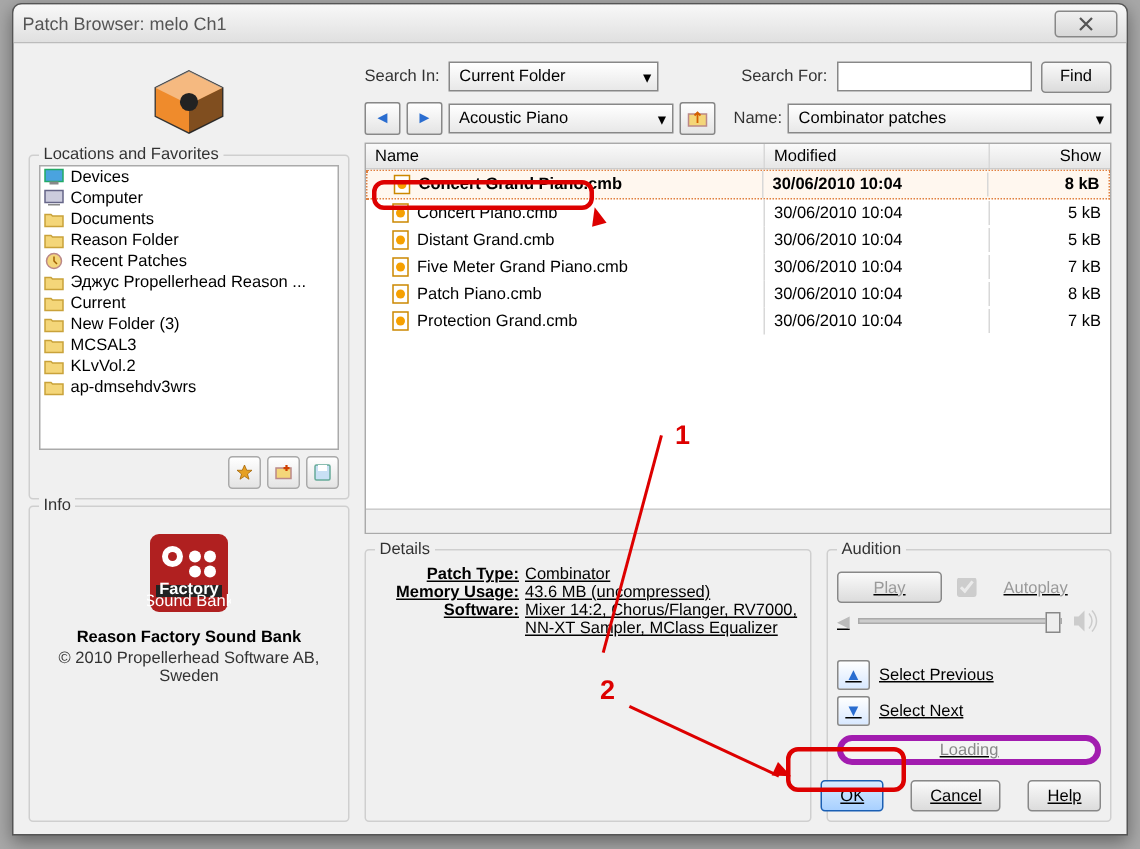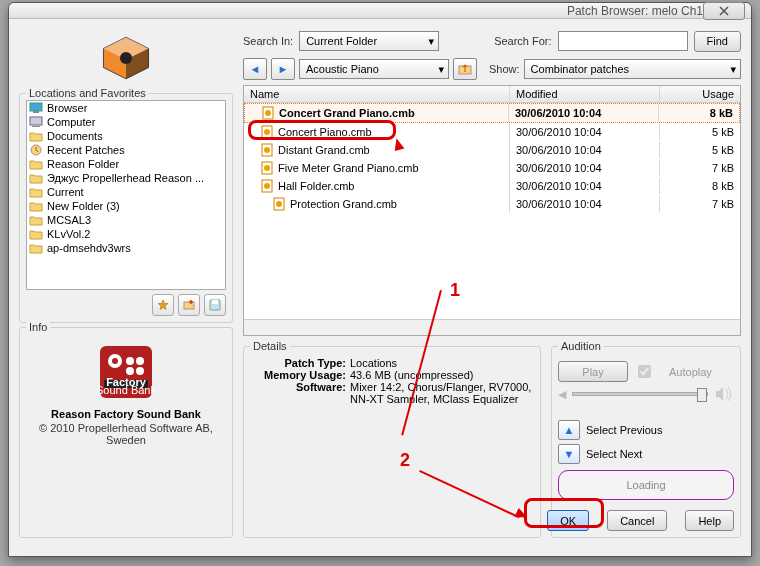--- a/index.html
+++ b/index.html
@@ -1,18 +1,18 @@
 <!DOCTYPE html>
 <html><head>
 <meta charset="utf-8">
 <style>
   * { box-sizing: border-box; font-family: Tahoma, Arial, sans-serif; font-size: 11px; }
   body { margin: 0; background: #a8a8a8; width: 760px; height: 566px; position: relative; }
   .window { position: absolute; left: 8px; top: 2px; width: 744px; height: 555px; background: #f0f0f0; border: 1px solid #555; border-radius: 6px 6px 0 0; box-shadow: 0 4px 12px rgba(0,0,0,0.4); }
-  .titlebar { height: 16px; background: linear-gradient(#f8f8f8,#e0e0e0); border-bottom: 1px solid #bbb; display: flex; align-items: center; padding: 0 6px; border-radius: 6px 6px 0 0; text-align: right; }
+  .titlebar { height: 26px; background: linear-gradient(#f8f8f8,#e0e0e0); border-bottom: 1px solid #bbb; display: flex; align-items: center; padding: 0 6px; border-radius: 6px 6px 0 0; }
   .titlebar .title { flex: 1; color: #555; font-size: 12px; }
   .close-btn { width: 42px; height: 18px; border: 1px solid #888; background: linear-gradient(#f0f0f0,#d8d8d8); border-radius: 3px; display:flex;align-items:center;justify-content:center; color:#555; }
   .content { padding: 8px 10px; display: flex; gap: 10px; height: calc(100% - 26px); }
   .left { width: 214px; display: flex; flex-direction: column; }
   .right { flex: 1; display: flex; flex-direction: column; }
 
   .logo-area { height: 62px; display:flex; align-items:center; justify-content:center; }
   .logo-svg { width: 52px; height: 52px; }
 
   .group { border: 1px solid #cfcfcf; border-radius: 3px; padding: 4px 6px 6px 6px; position: relative; margin-top: 4px; }
@@ -46,33 +46,33 @@
   .col-name { flex: 1; border-right:1px solid #d8d8d8; }
   .col-mod { width: 150px; border-right:1px solid #d8d8d8; }
   .col-size { width: 80px; text-align:right; }
   .fl-body { flex:1; overflow:auto; position:relative; }
   .fl-row { display:flex; align-items:center; }
   .file-ico { width:14px; height:14px; margin-right:4px; vertical-align:middle; }
   .fl-scroll { height: 16px; background:#f0f0f0; border-top:1px solid #ccc; }
 
   .selbox { border:1px dotted #e08040; background: rgba(255,200,150,0.15); font-weight: bold; }
 
-  .bottom { display:flex; gap: 10px; margin-top:6px; }
+  .bottom { display:flex; gap: 10px; margin-top:6px;text-decoration:underline; }
   .details { flex:1; }
   .audition { width: 190px; }
   .det-line { display:flex; }
   .det-k { width: 100px; text-align:right; font-weight:bold; padding-right:4px; }
   .det-v { flex:1; }
 
   .aud-row { display:flex; align-items:center; gap:6px; margin:4px 0; }
   .slider { flex:1; height: 4px; background:#ccc; border:1px solid #aaa; position:relative; }
   .slider-thumb { position:absolute; right:0; top:-5px; width:10px; height:14px; background:#eee; border:1px solid #888; }
   .speaker { width:20px; height:16px; }
   .sel-btn { width:22px; height:20px; border:1px solid #888; background:linear-gradient(#fff,#d8e8ff); display:flex;align-items:center;justify-content:center; border-radius:2px; }
-  .loading-disp { height:30px; border:1px solid #a21caf; border-radius:10px; background:#f4f4f4; display:flex; align-items:center; justify-content:center; color:#888; margin-top:6px; }
+  .loading-disp { height:20px; border:4px solid #a21caf; border-radius:10px; background:#f4f4f4; display:flex; align-items:center; justify-content:center; color:#888; margin-top:6px; }
 
   .action-row { display:flex; gap:18px; justify-content:flex-end; margin-top:10px; }
   .btn-ok { border:1px solid #1a5fb4; background: linear-gradient(#d8ecff,#a8d0ff); }
 
   .annot { position:absolute; pointer-events:none; }
   .arrow300 { color: #d00; font-size:18px; font-weight:bold; }
   .red-circle { border:3px solid #d00; border-radius:8px; position:absolute; pointer-events:none; }
   .red-line { position:absolute; background:#d00; transform-origin: top left; pointer-events:none; }
   .red-arrowhead { position:absolute; width:0;height:0; pointer-events:none; }
 </style>
@@ -102,47 +102,47 @@
       </div>
 
       <div class="group">
         <span class="group-title">Locations and Favorites</span>
         <div class="tree" id="loc-tree">
             <div class="tree-item">
               <svg class="folder-ico" viewBox="0 0 14 12">
                 <rect x="1" y="1" width="12" height="8" fill="#4aa3df" stroke="#2a6"></rect>
                 <rect x="4" y="9" width="6" height="2" fill="#888"></rect>
               </svg>
-              <span>Browser</span>
+              <span>Devices</span>
             </div>
             <div class="tree-item">
               <svg class="folder-ico" viewBox="0 0 14 12">
                 <rect x="1" y="1" width="12" height="8" fill="#ccd" stroke="#668"></rect>
                 <rect x="3" y="10" width="8" height="1" fill="#888"></rect>
               </svg>
               <span>Computer</span>
             </div>
             <div class="tree-item">
               <svg class="folder-ico" viewBox="0 0 14 12">
                 <path d="M1 3 h4 l1 1 h7 v7 h-12 z" fill="#f4d679" stroke="#c9a23a"></path>
               </svg>
               <span>Documents</span>
             </div>
             <div class="tree-item">
               <svg class="folder-ico" viewBox="0 0 14 12">
+                <path d="M1 3 h4 l1 1 h7 v7 h-12 z" fill="#f4d679" stroke="#c9a23a"></path>
+              </svg>
+              <span>Reason Folder</span>
+            </div>
+            <div class="tree-item">
+              <svg class="folder-ico" viewBox="0 0 14 12">
                 <circle cx="7" cy="6" r="5" fill="#f4d679" stroke="#b88"></circle>
                 <path d="M7 3 v3 l2 2" stroke="#a06000" fill="none"></path>
               </svg>
               <span>Recent Patches</span>
-            </div>
-            <div class="tree-item">
-              <svg class="folder-ico" viewBox="0 0 14 12">
-                <path d="M1 3 h4 l1 1 h7 v7 h-12 z" fill="#f4d679" stroke="#c9a23a"></path>
-              </svg>
-              <span>Reason Folder</span>
             </div>
             <div class="tree-item">
               <svg class="folder-ico" viewBox="0 0 14 12">
                 <path d="M1 3 h4 l1 1 h7 v7 h-12 z" fill="#f4d679" stroke="#c9a23a"></path>
               </svg>
               <span>Эджус  Propellerhead Reason ...</span>
             </div>
             <div class="tree-item">
               <svg class="folder-ico" viewBox="0 0 14 12">
                 <path d="M1 3 h4 l1 1 h7 v7 h-12 z" fill="#f4d679" stroke="#c9a23a"></path>
@@ -239,32 +239,32 @@
         <div class="combo" style="width:150px">
           <span>Acoustic Piano</span>
           <span class="arrow">▾</span>
         </div>
         <div class="navbtn">
             <svg width="14" height="14" viewBox="0 0 14 14">
               <rect x="1" y="4" width="12" height="8" fill="#f4d679" stroke="#b88"></rect>
               <path d="M7 10 V3 M5 5 L7 3 L9 5" stroke="#d46000" stroke-width="1.2" fill="none"></path>
             </svg>
           </div>
-        <span class="lbl" style="margin-left:8px">Show:</span>
+        <span class="lbl" style="margin-left:8px">Name:</span>
         <div class="combo" style="flex:1">
           <span>Combinator patches</span>
           <span class="arrow">▾</span>
         </div>
       </div>
 
       <div class="filelist">
         <div class="fl-head">
           <div class="col-name">Name</div>
           <div class="col-mod">Modified</div>
-          <div class="col-size">Usage</div>
+          <div class="col-size">Show</div>
         </div>
         <div class="fl-body" id="fl-body">
             <div class="fl-row selbox">
               <div class="col-name" style="display:flex;align-items:center;padding-left:16px;">
                 <svg class="file-ico" viewBox="0 0 14 14">
                   <rect x="2" y="1" width="10" height="12" fill="#fff" stroke="#c80"></rect>
                   <circle cx="7" cy="7" r="3" fill="#f6a000"></circle>
                 </svg>
                 <span>Concert Grand Piano.cmb</span>
               </div>
@@ -303,47 +303,47 @@
               </div>
               <div class="col-mod">30/06/2010 10:04</div>
               <div class="col-size">7 kB</div>
             </div>
             <div class="fl-row">
               <div class="col-name" style="display:flex;align-items:center;padding-left:16px;">
                 <svg class="file-ico" viewBox="0 0 14 14">
                   <rect x="2" y="1" width="10" height="12" fill="#fff" stroke="#c80"></rect>
                   <circle cx="7" cy="7" r="3" fill="#f6a000"></circle>
                 </svg>
-                <span>Hall Folder.cmb</span>
+                <span>Patch Piano.cmb</span>
               </div>
               <div class="col-mod">30/06/2010 10:04</div>
               <div class="col-size">8 kB</div>
             </div>
             <div class="fl-row">
-              <div class="col-name" style="display:flex;align-items:center;padding-left:28px;">
+              <div class="col-name" style="display:flex;align-items:center;padding-left:16px;">
                 <svg class="file-ico" viewBox="0 0 14 14">
                   <rect x="2" y="1" width="10" height="12" fill="#fff" stroke="#c80"></rect>
                   <circle cx="7" cy="7" r="3" fill="#f6a000"></circle>
                 </svg>
                 <span>Protection Grand.cmb</span>
               </div>
               <div class="col-mod">30/06/2010 10:04</div>
               <div class="col-size">7 kB</div>
             </div>
           </div>
         <div class="fl-scroll"></div>
       </div>
 
       <div class="bottom">
         <div class="group details">
           <span class="group-title">Details</span>
           <div style="height:6px"></div>
           <div class="det-line">
               <div class="det-k">Patch Type:</div>
-              <div class="det-v">Locations</div>
+              <div class="det-v">Combinator</div>
             </div>
           <div class="det-line">
               <div class="det-k">Memory Usage:</div>
               <div class="det-v">43.6 MB (uncompressed)</div>
             </div>
           <div class="det-line">
               <div class="det-k">Software:</div>
               <div class="det-v">Mixer 14:2, Chorus/Flanger, RV7000,</div>
             </div>
           <div class="det-line">

